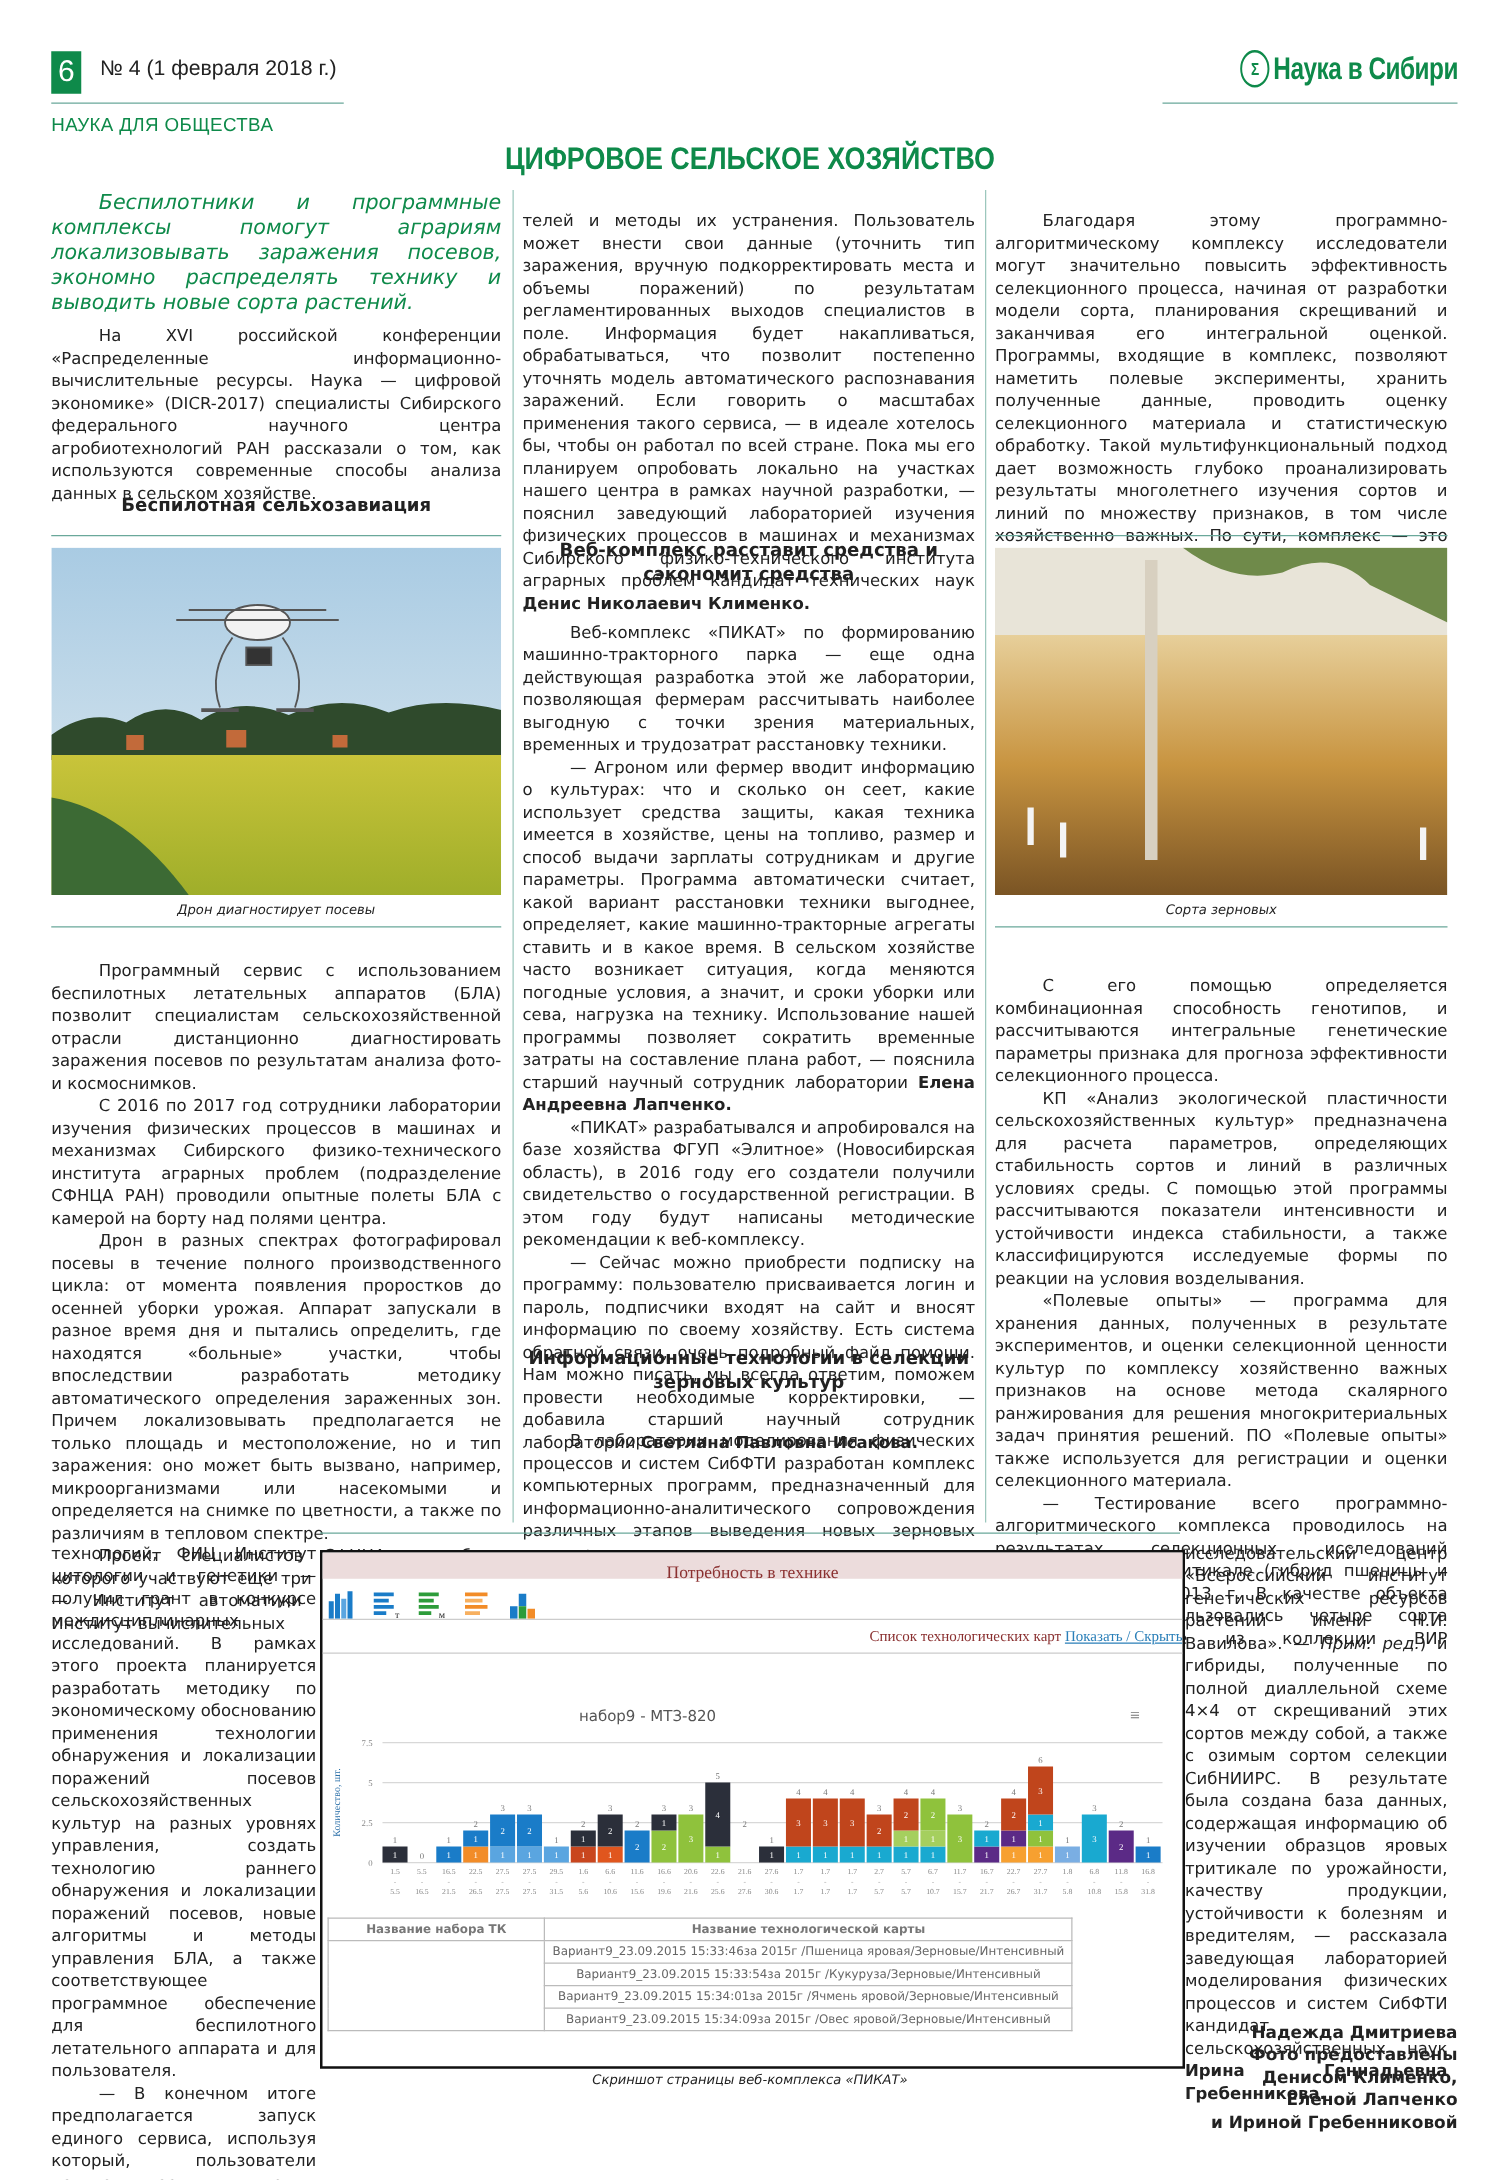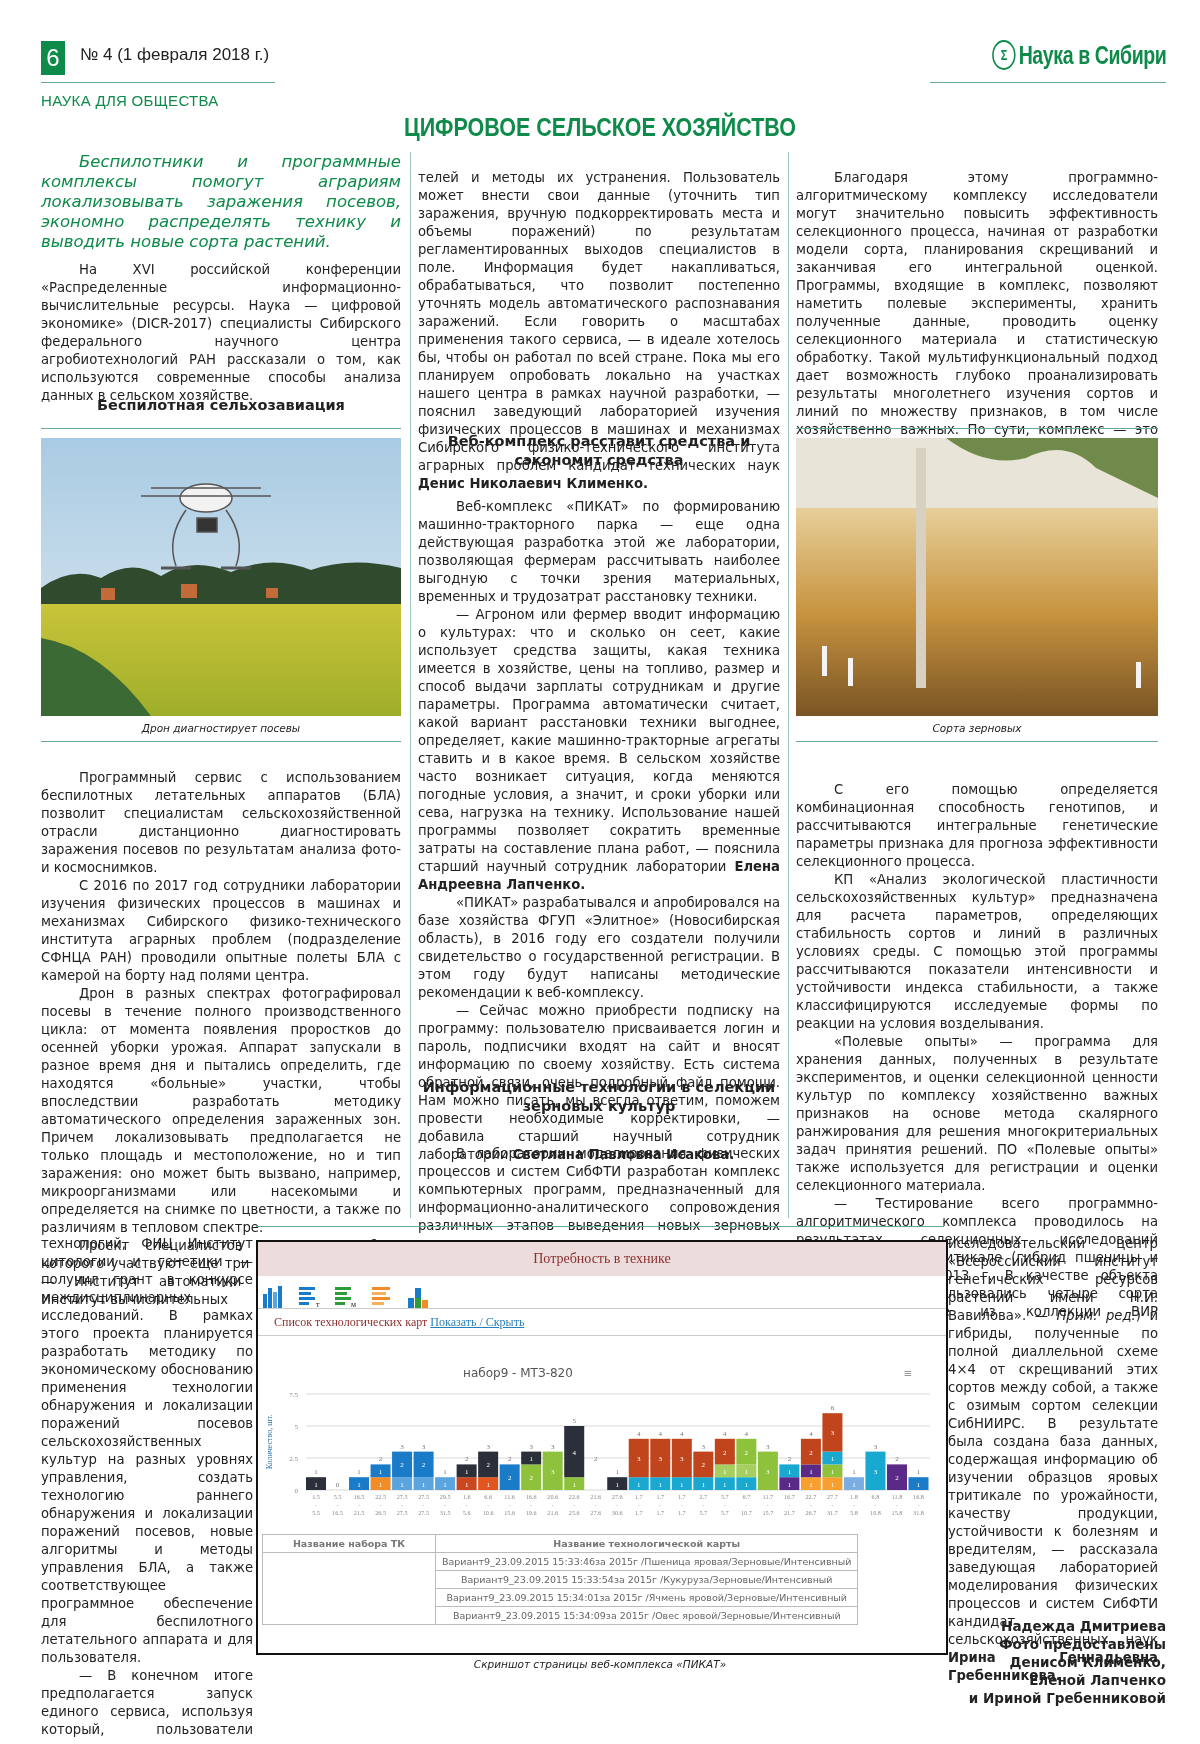--- a/index.html
+++ b/index.html
@@ -16,24 +16,24 @@
   .col p{margin:0;text-indent:38px;}
   .col p.noind{text-indent:0;}
   .lead{position:absolute;left:41px;top:152px;width:360px;font:italic 16.5px/20px "DejaVu Sans",sans-serif;color:#0e8a4a;text-align:justify;text-indent:38px;}
   .subhead{position:absolute;font:bold 14.5px/19px "DejaVu Sans",sans-serif;text-align:center;color:#222;}
   .caption{position:absolute;font:italic 10.5px "DejaVu Sans",sans-serif;text-align:center;color:#222;}
   .photo{position:absolute;overflow:hidden;}
   b{font-weight:bold;}
   .credits{position:absolute;right:34px;top:1617px;text-align:right;font:bold 13.5px/18px "DejaVu Sans",sans-serif;}
   
   .app{position:absolute;left:256px;top:1240px;width:688px;height:411px;border:2px solid #111;background:#fff;font-family:"Liberation Serif",serif;overflow:hidden;}
-  .app-title{height:34px;background:#ecdcdc;color:#8a3030;font:14px "Liberation Serif",serif;text-align:center;line-height:34px;}
+  .app-title{height:21px;background:#ecdcdc;color:#8a3030;font:14px "Liberation Serif",serif;text-align:center;line-height:34px;}
   .app-tools{height:32px;display:flex;gap:12px;align-items:flex-end;padding-left:4px;border-bottom:1px solid #ccc;}
   .tool{width:24px;height:24px;}
-  .app-list{height:26px;line-height:26px;font-size:12px;color:#8a3030;padding-left:16px;border-bottom:1px solid #ccc;}
+  .app-list{height:26px;line-height:26px;font-size:12px;color:#8a3030;padding-left:16px;border-bottom:1px solid #ccc;text-align:right;}
   .app-list a{color:#2a7fb8;text-decoration:underline;}
   .app-select-row{height:28px;display:flex;align-items:center;font:10.5px "DejaVu Sans",sans-serif;color:#555;padding-left:2px;gap:4px;}
   .app-select{width:152px;height:15px;border:1px solid #aaa;font-size:10px;line-height:15px;padding-left:3px;position:relative;color:#444;}
   .app-select .dd{position:absolute;right:1px;top:1px;width:11px;height:11px;border:1px solid #888;font-size:7px;text-align:center;line-height:11px;}
   .check{color:#2d9c3a;font-size:22px;font-weight:bold;margin-left:6px;}
   .chart-title{position:absolute;left:0;width:520px;top:124px;text-align:center;font:12px "DejaVu Sans",sans-serif;color:#555;}
   .menu-icon{position:absolute;left:646px;top:124px;font-size:14px;color:#777;}
   #chart{position:absolute;left:0;top:140px;}
   .tk-table{position:absolute;left:4px;top:292px;border-collapse:collapse;font:9.5px "DejaVu Sans",sans-serif;color:#666;}
   .tk-table td,.tk-table th{border:1px solid #bbb;height:17px;padding:0 6px;text-align:center;white-space:nowrap;}

